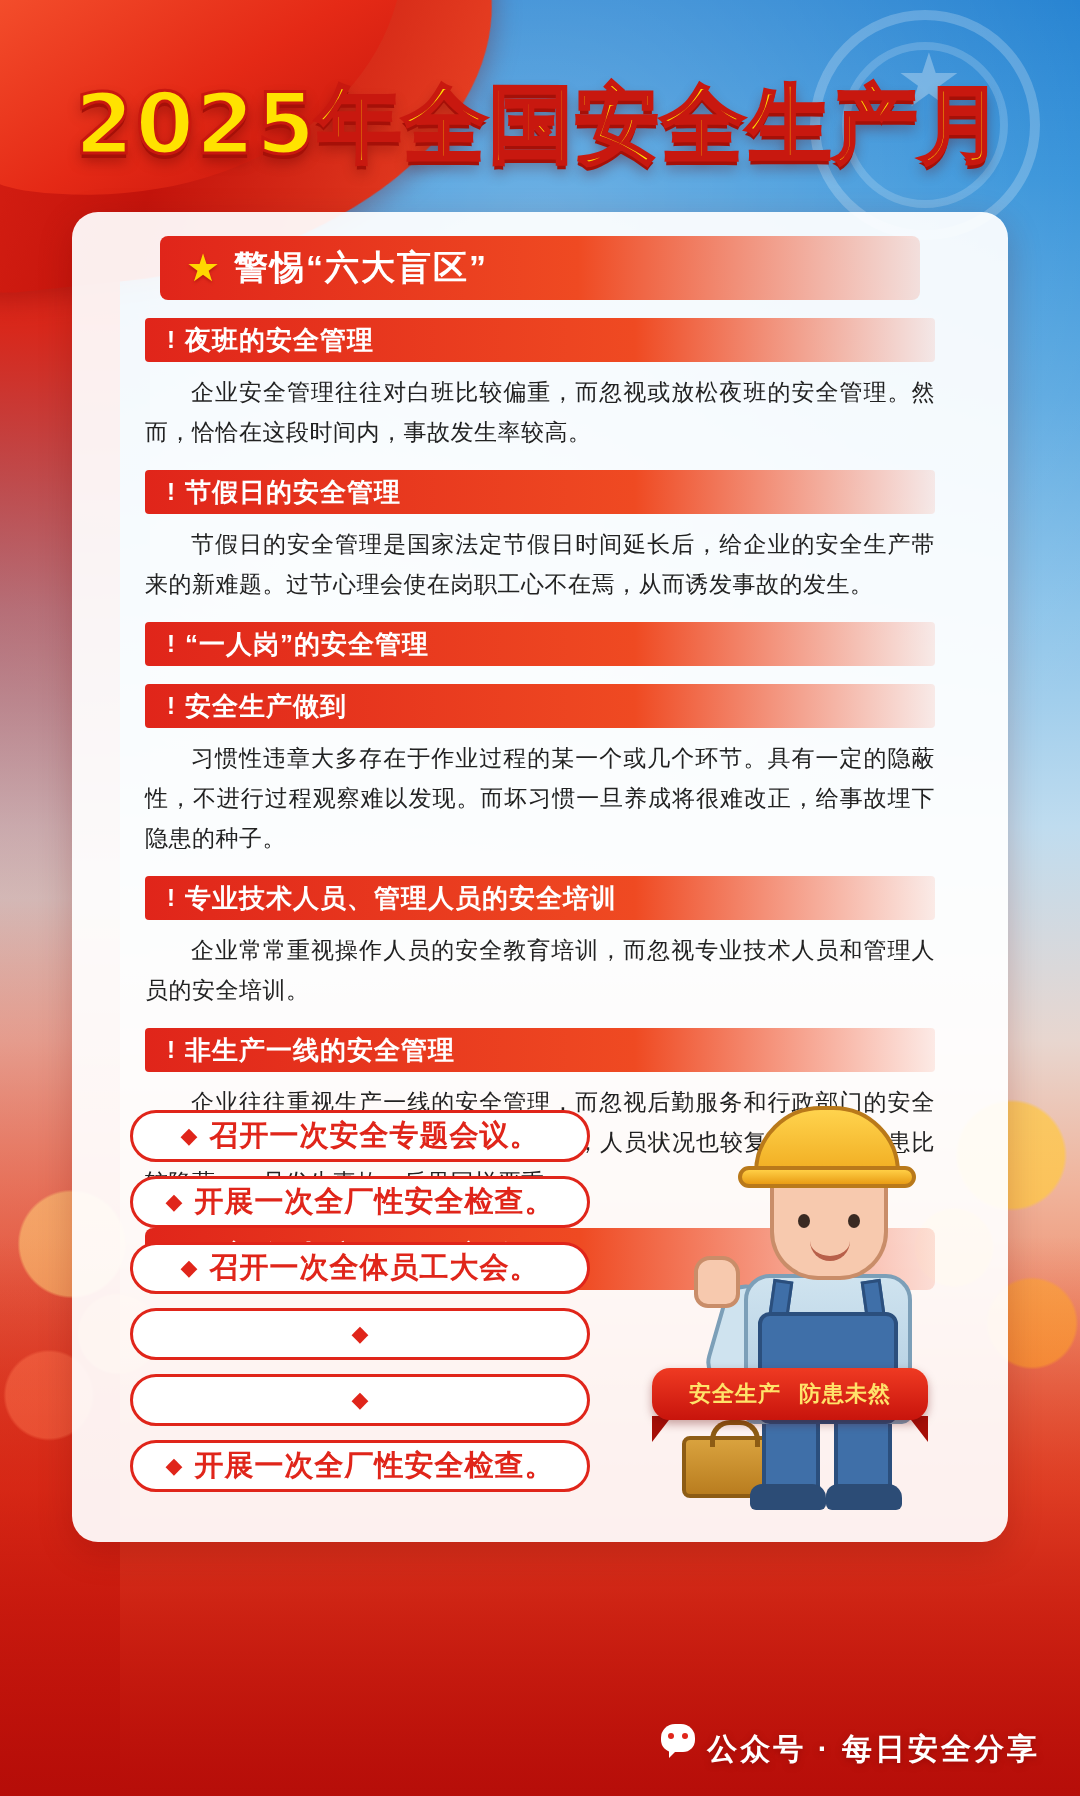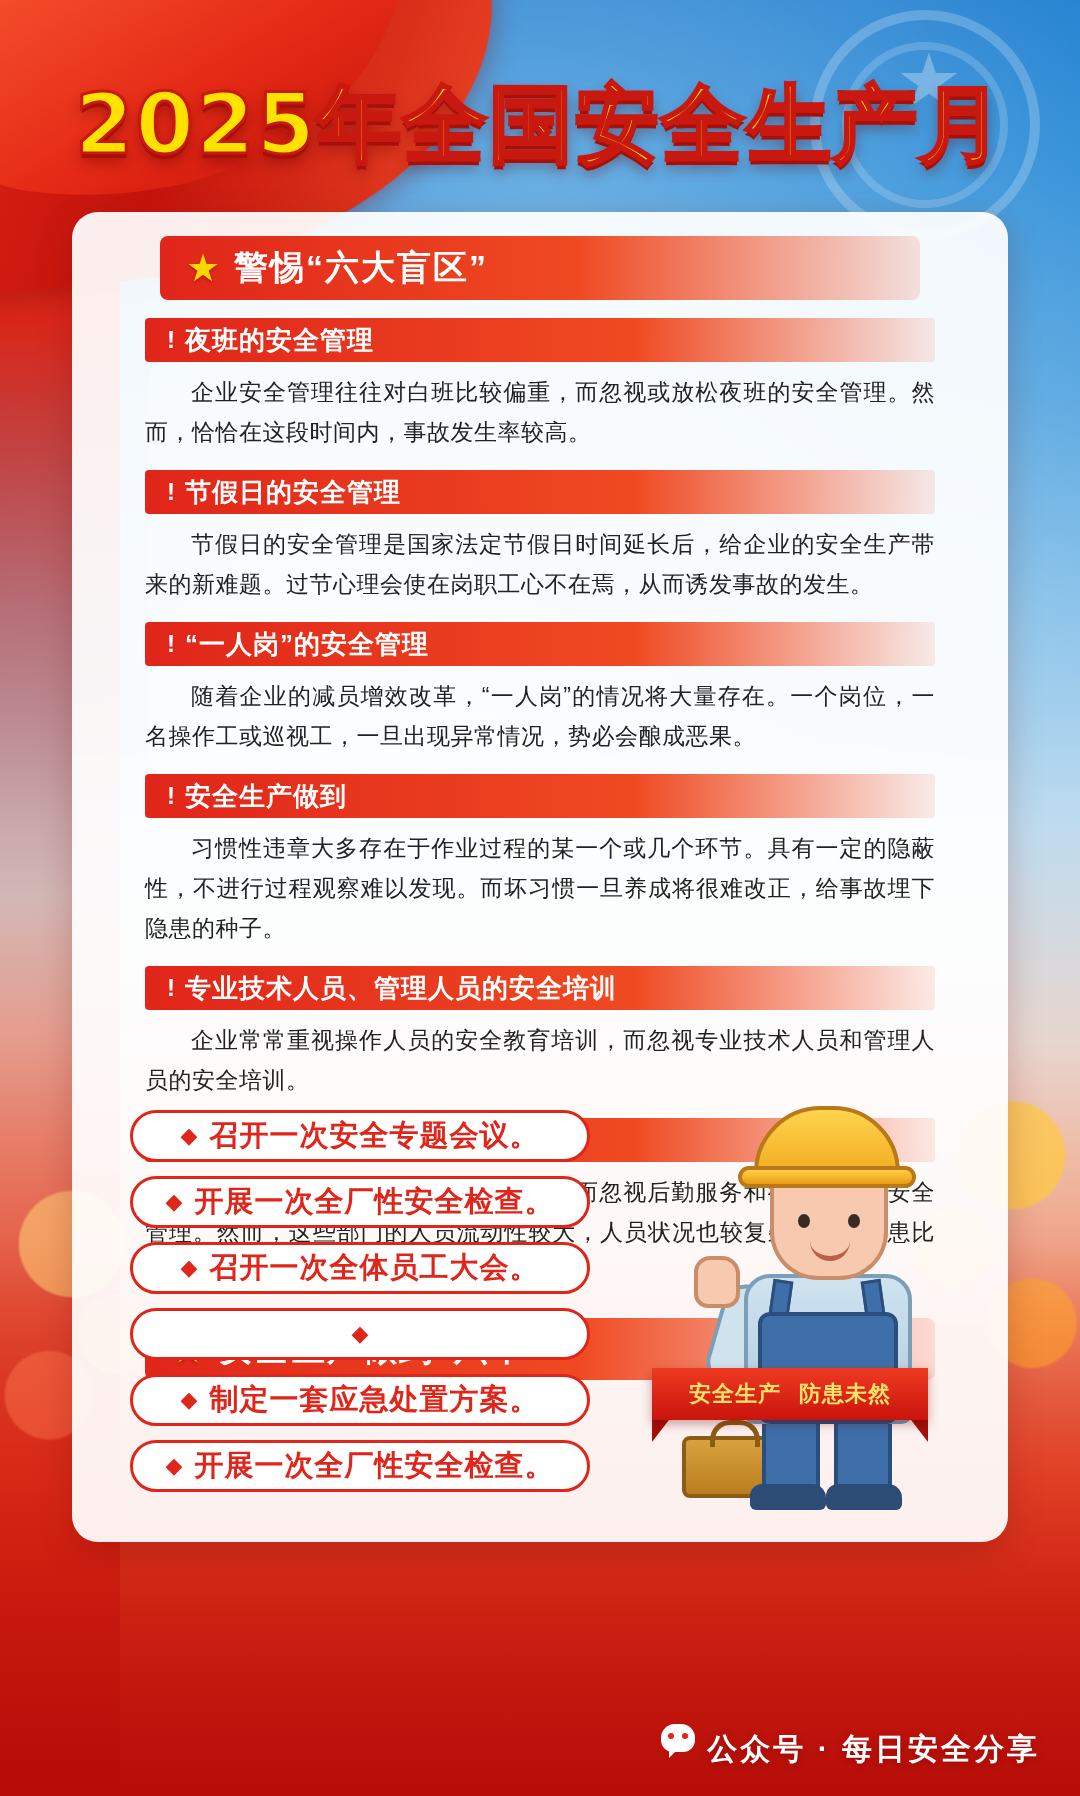--- a/index.html
+++ b/index.html
@@ -354,21 +354,21 @@
     border: 5px solid #8d5c14;
     border-bottom: none;
     border-radius: 20px 20px 0 0;
   }
 
   .ribbon {
     position: absolute;
     left: -6px; top: 270px;
     width: 276px; height: 52px;
     background: linear-gradient(180deg, #ef3a22 0%, #c8140c 100%);
-    border-radius: 0;
+    border-radius: 18px;
     display: flex;
     align-items: center;
     justify-content: center;
     gap: 18px;
     box-shadow: 0 4px 10px rgba(100,0,0,0.35);
   }
   .ribbon span {
     color: #ffe36a;
     font-size: 22px;
     font-weight: bold;
@@ -458,21 +458,20 @@
     <div class="topic">
       <span class="bang">!</span>
       <span class="topic-text">节假日的安全管理</span>
     </div>
     <div class="para">节假日的安全管理是国家法定节假日时间延长后，给企业的安全生产带来的新难题。过节心理会使在岗职工心不在焉，从而诱发事故的发生。</div>
 
     <div class="topic">
       <span class="bang">!</span>
       <span class="topic-text">“一人岗”的安全管理</span>
     </div>
-    <div class="para">随着企业的减员增效改革，“一人岗”的情况将大量存在。一个岗位，一名操作工或巡视工，一旦出现异常情况，势必会酿成恶果。</div>
 
     <div class="topic">
       <span class="bang">!</span>
       <span class="topic-text">安全生产做到</span>
     </div>
     <div class="para">习惯性违章大多存在于作业过程的某一个或几个环节。具有一定的隐蔽性，不进行过程观察难以发现。而坏习惯一旦养成将很难改正，给事故埋下隐患的种子。</div>
 
     <div class="topic">
       <span class="bang">!</span>
       <span class="topic-text">专业技术人员、管理人员的安全培训</span>
@@ -501,21 +500,20 @@
       </div>
       <div class="check-item">
         <span class="diamond">◆</span>
         <span class="check-text">召开一次全体员工大会。</span>
       </div>
       <div class="check-item">
         <span class="diamond">◆</span>
       </div>
       <div class="check-item">
         <span class="diamond">◆</span>
-        <span class="check-text">制定一套应急处置方案。</span>
       </div>
       <div class="check-item">
         <span class="diamond">◆</span>
         <span class="check-text">开展一次全厂性安全检查。</span>
       </div>
     </div>
 
     <div class="worker">
       <div class="w-toolbox"></div>
       <div class="w-toolbox-handle"></div>

